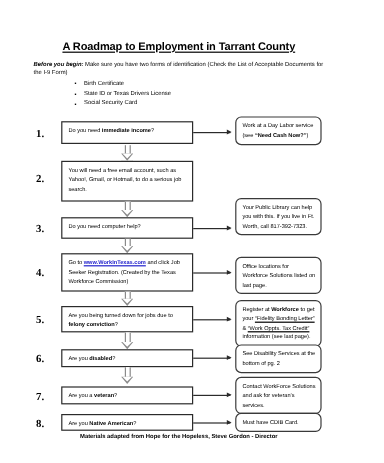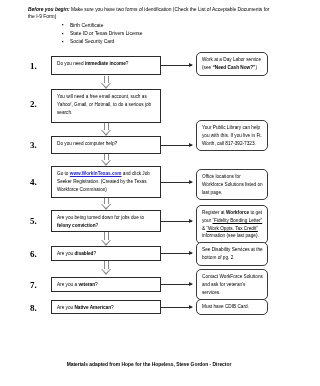--- a/index.html
+++ b/index.html
@@ -175,20 +175,21 @@
     text-align: center;
     font-size: 4.9px;
     font-weight: bold;
   }
 </style>
 </head>
 <body>
 
 <div class="page">
 
+  <h1 class="doc-title">A Roadmap to Employment in Tarrant County</h1>
 
   <p class="intro"><span class="lead">Before you begin:</span><span> Make sure you have two forms of identification (Check the List of Acceptable Documents for the I-9 Form)</span></p>
 
   <ul class="bullets">
     <li>Birth Certificate</li>
     <li>State ID or Texas Drivers License</li>
     <li>Social Security Card</li>
   </ul>
 
   <div class="flow">

